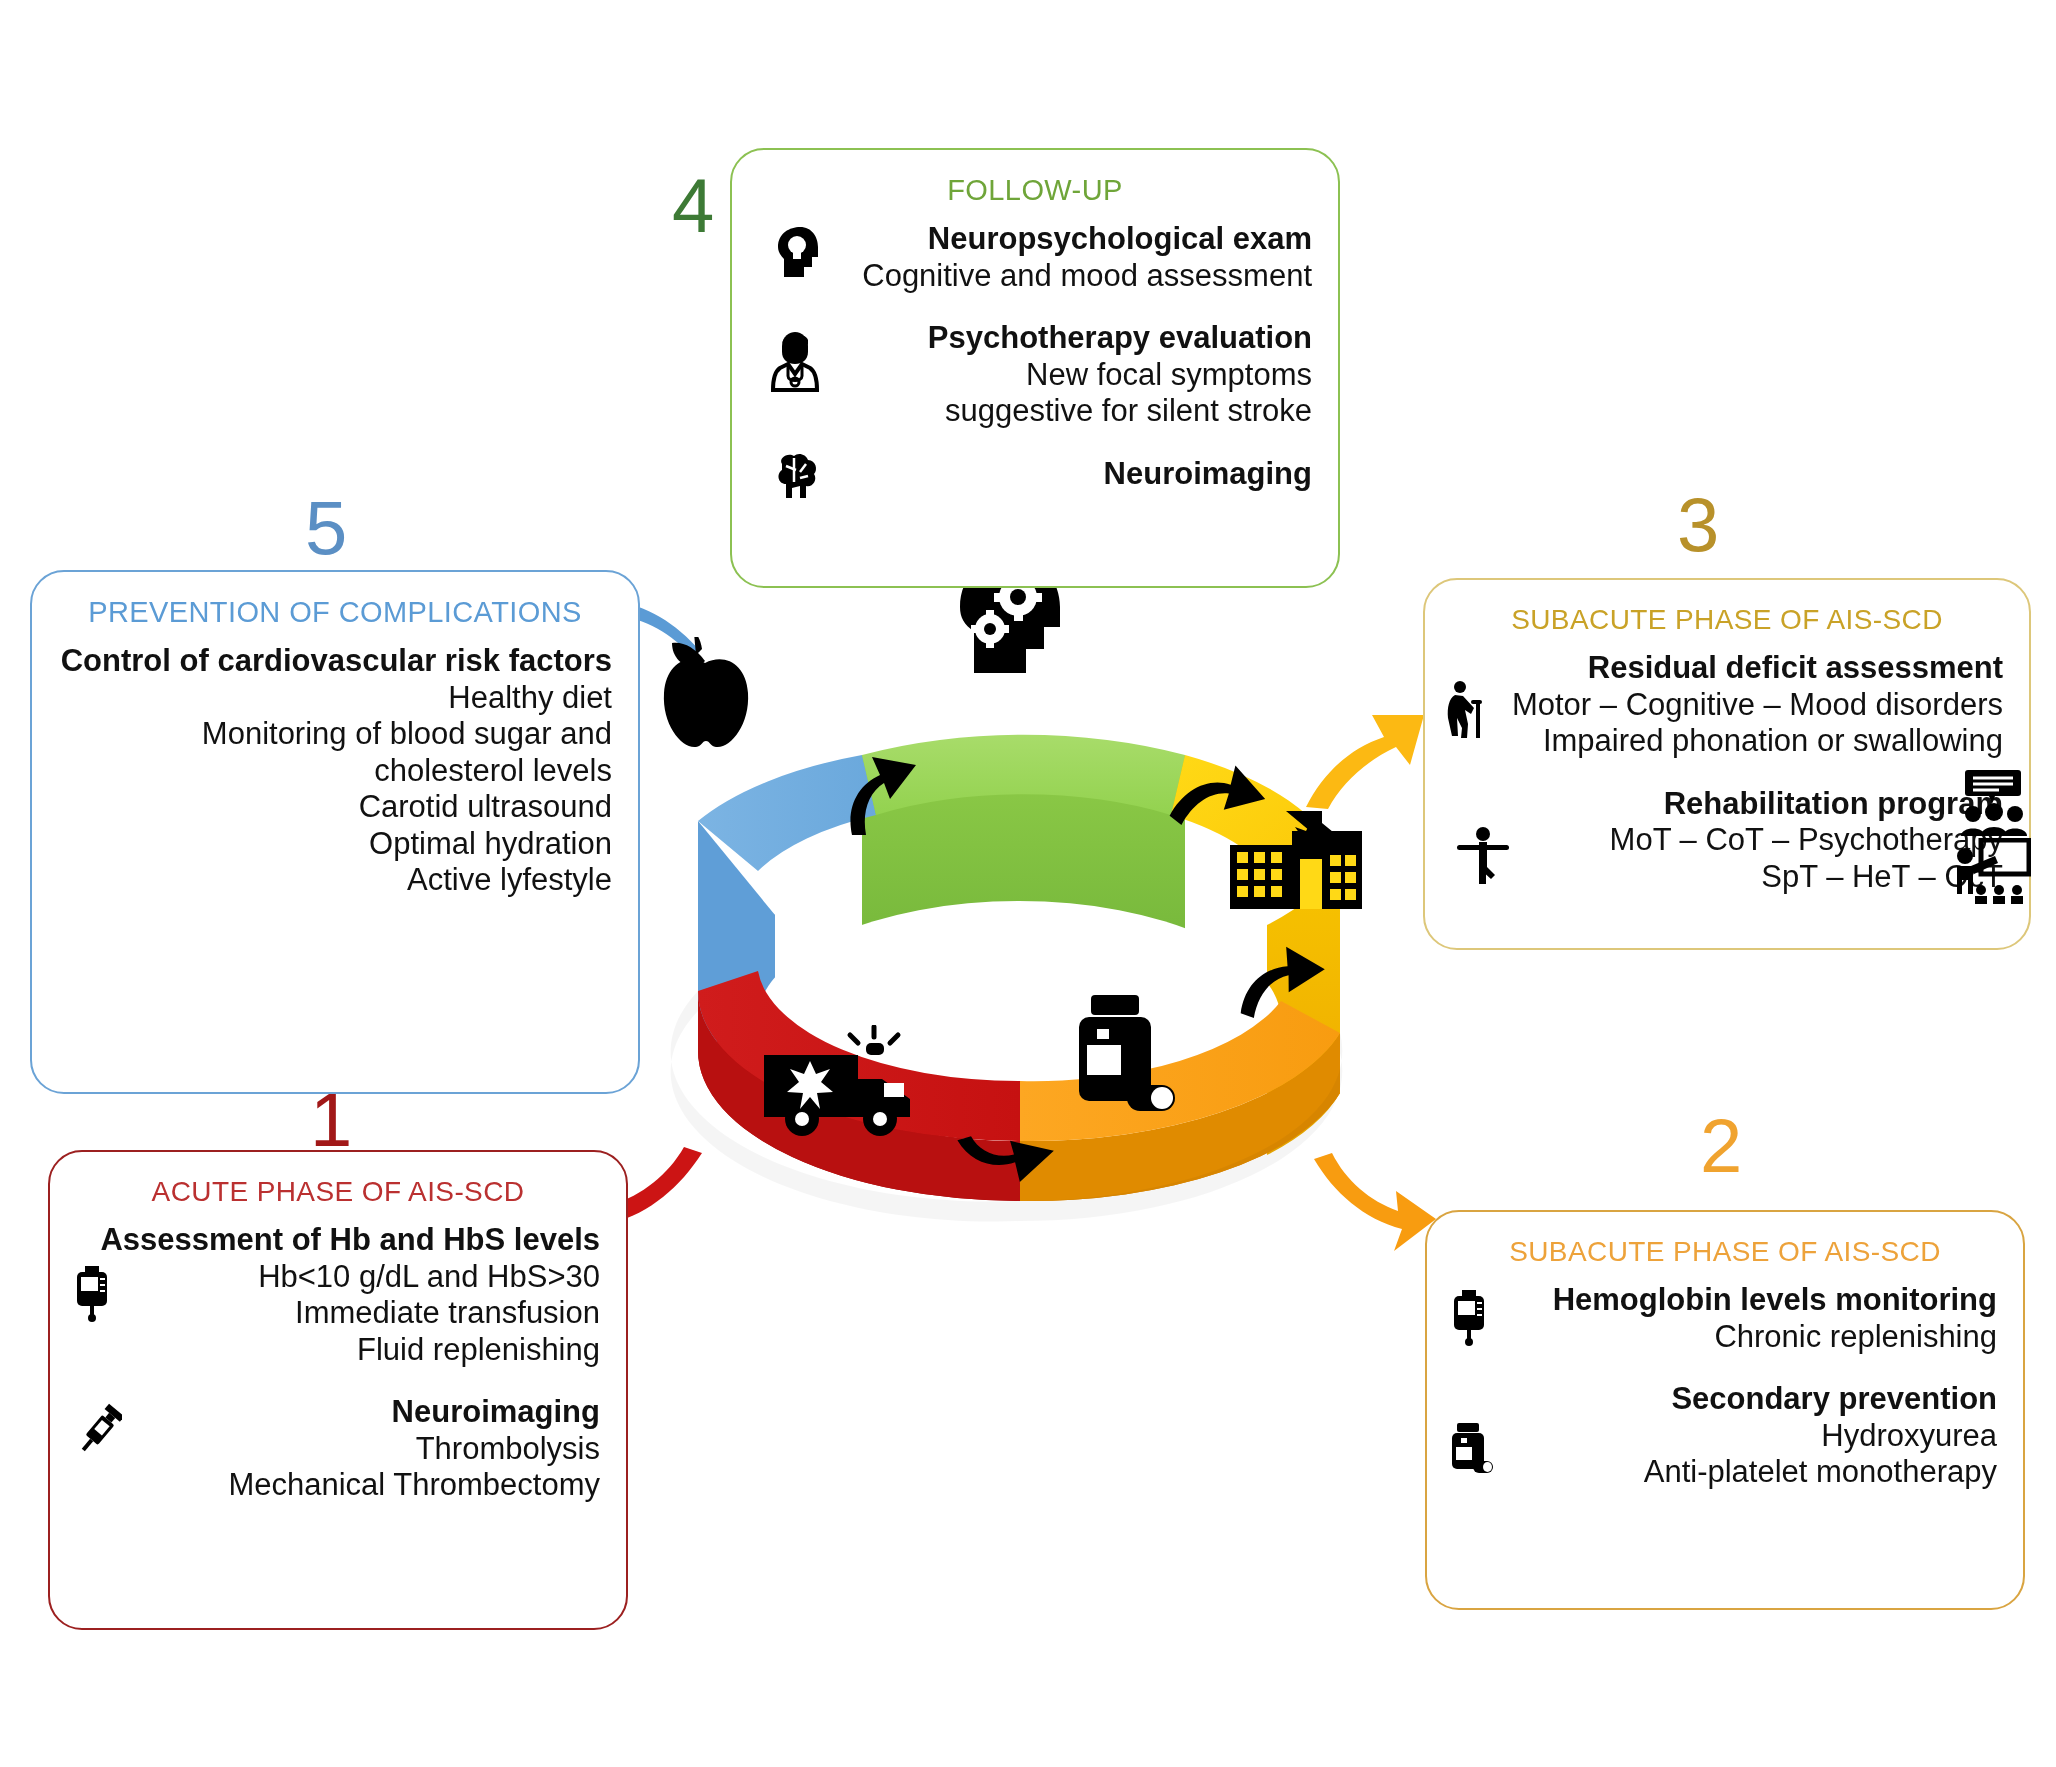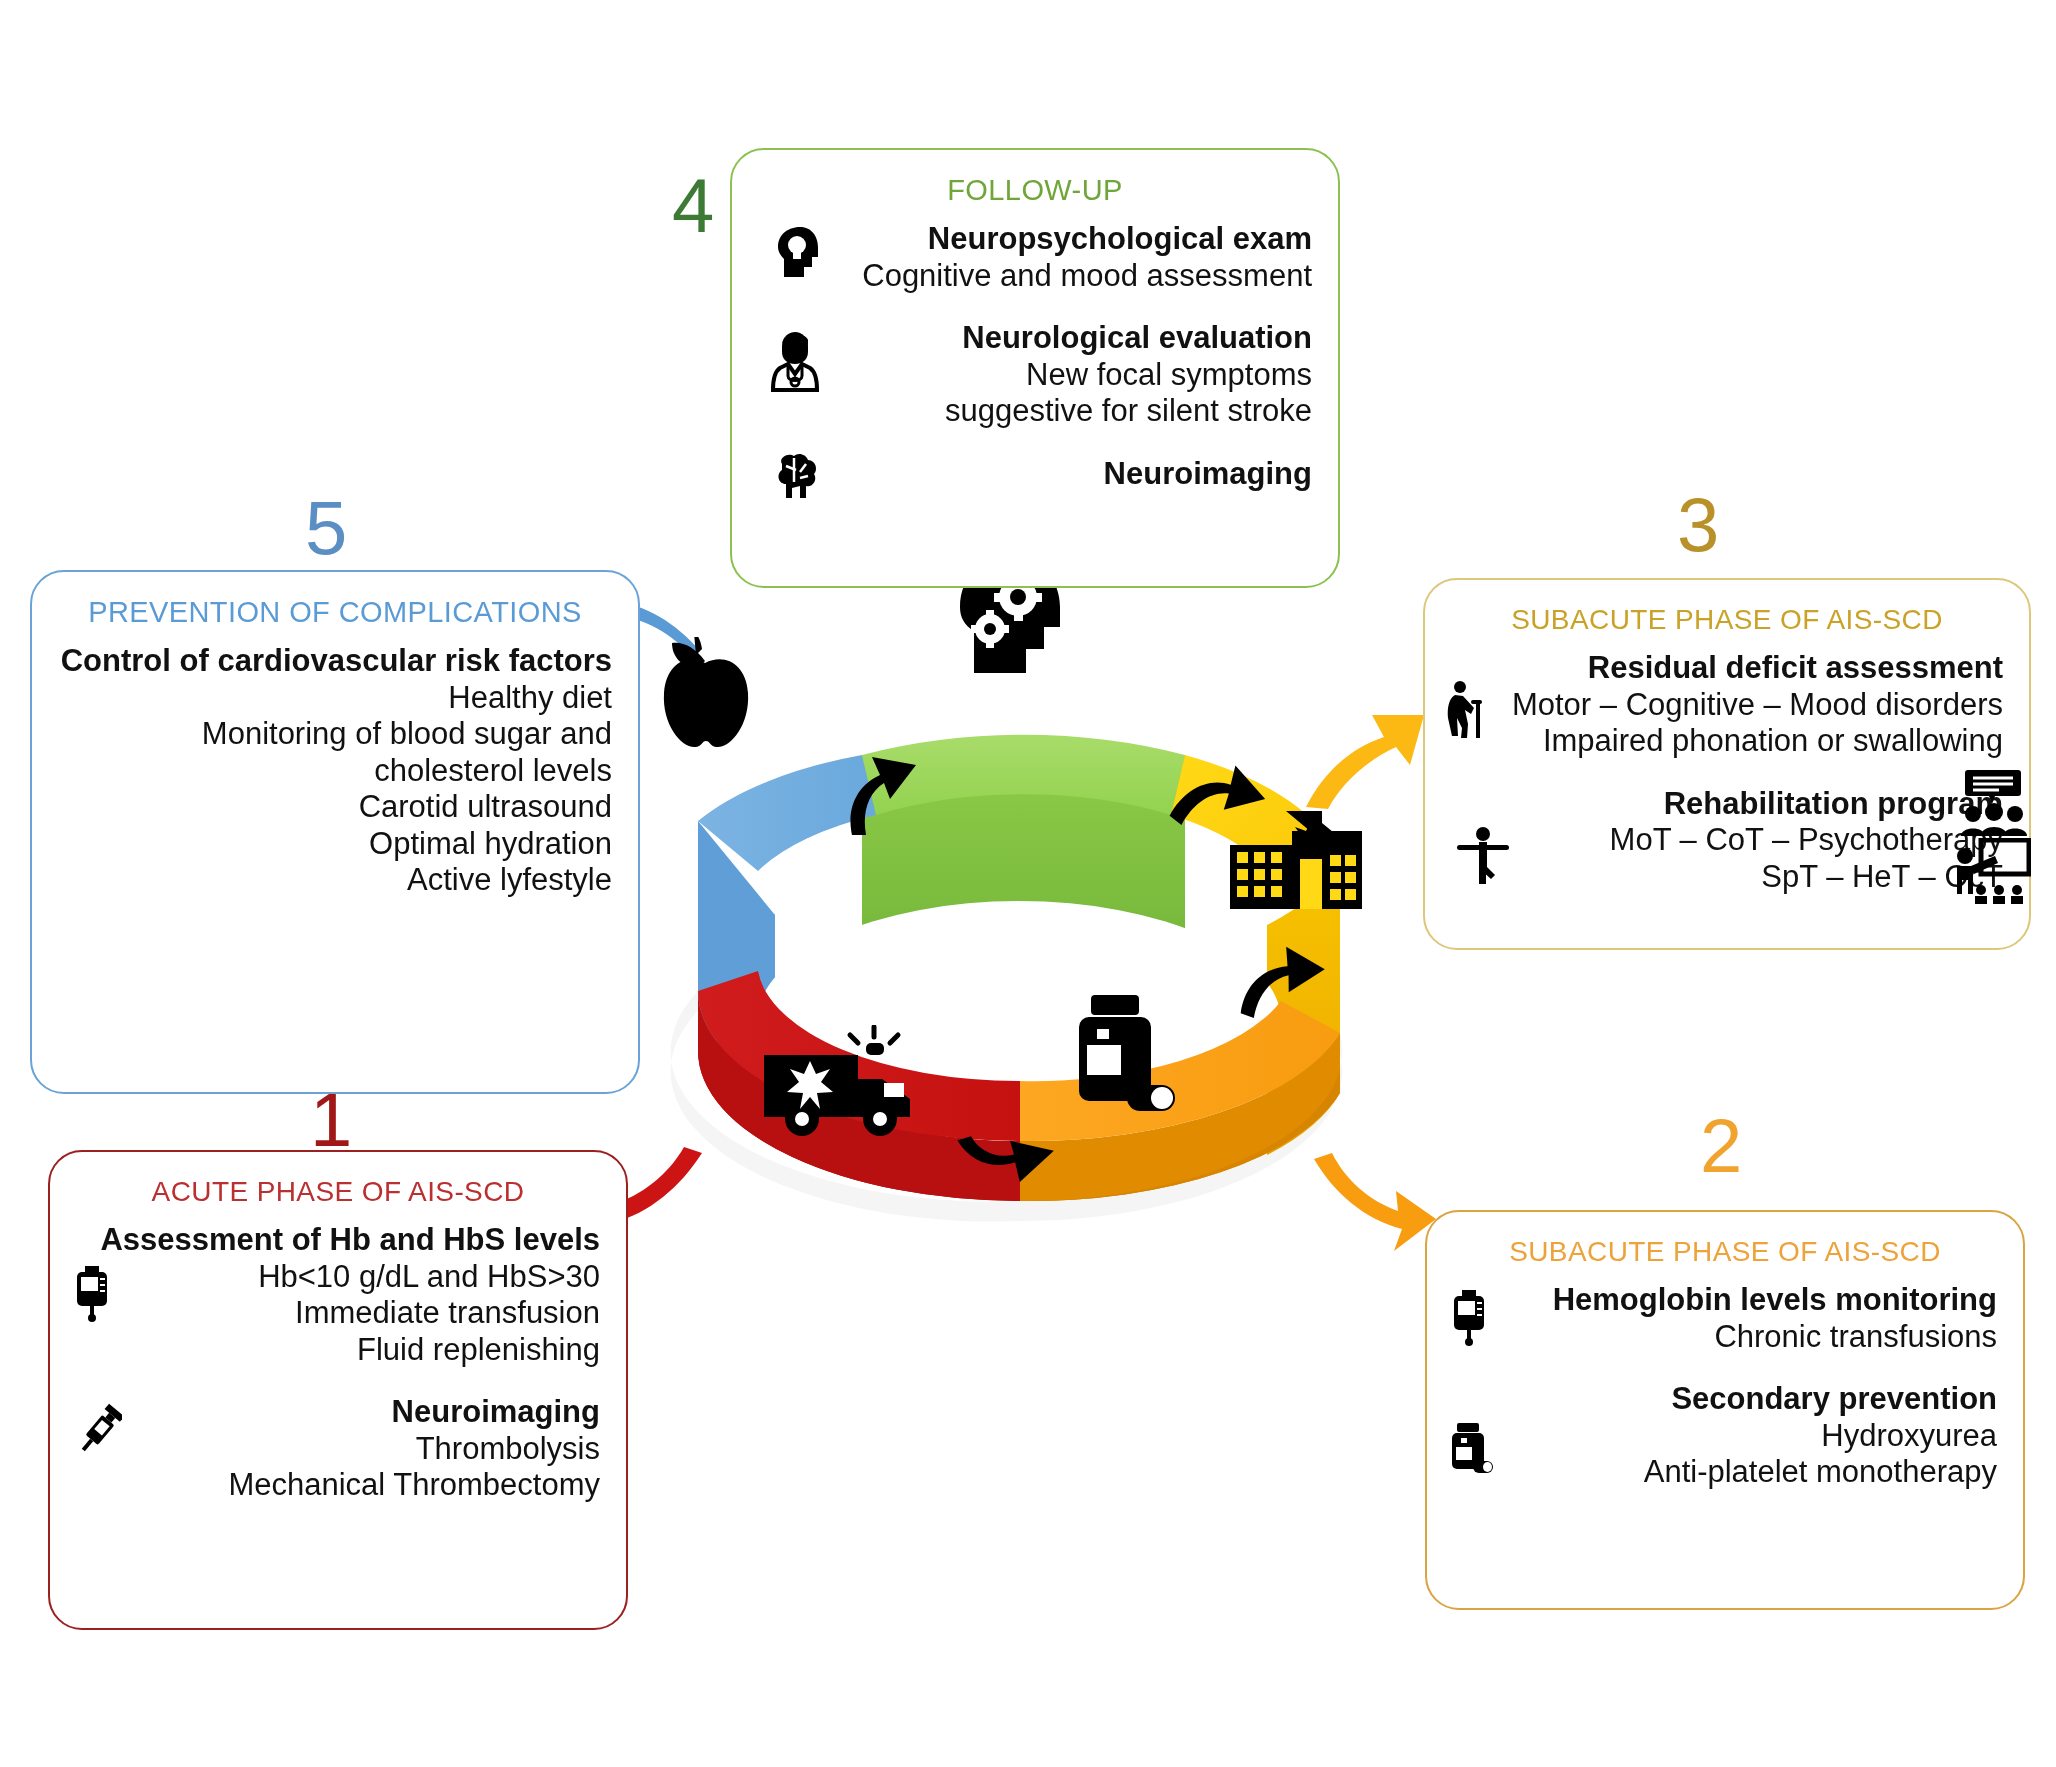--- a/index.html
+++ b/index.html
@@ -420,21 +420,21 @@
             <g stroke="#fff" stroke-width="2">
               <line x1="28" y1="13" x2="33" y2="13"></line>
                 <line x1="28" y1="19" x2="33" y2="19"></line>
               <line x1="28" y1="25" x2="33" y2="25"></line>
             </g>
             <rect x="18" y="40" width="4" height="10" fill="#000"></rect>
             <circle cx="20" cy="52" r="4" fill="#000"></circle>
           </svg>
         </div>
         <div class="hd">Hemoglobin levels monitoring</div>
-        <div>Chronic transfusions</div>
+        <div>Chronic replenishing</div>
       </div>
       <div class="blk">
         <div class="ico" style="top:40px;">
           <svg width="44" height="56" viewBox="0 0 44 56">
             <rect x="8" y="2" width="22" height="9" rx="2" fill="#000"></rect>
             <rect x="3" y="12" width="32" height="36" rx="5" fill="#000"></rect>
             <rect x="7" y="26" width="16" height="13" fill="#fff"></rect>
             <rect x="12" y="17" width="6" height="5" fill="#fff"></rect>
             <rect x="24" y="40" width="20" height="12" rx="6" fill="#000"></rect>
             <rect x="34" y="41" width="9" height="10" rx="5" fill="#fff"></rect>
@@ -536,21 +536,21 @@
           <svg width="50" height="62" viewBox="0 0 50 62">
             <path d="M12,16 C12,6 20,2 25,2 C32,2 38,8 38,16 L38,22 C38,30 32,34 25,34
                      C18,34 12,30 12,22 Z" fill="#000"></path>
             <path d="M12,14 C14,6 36,6 38,16 L38,10 C36,2 14,2 12,14 Z" fill="#000"></path>
             <path d="M10,38 C4,42 3,52 3,60 L47,60 C47,52 46,42 40,38 L32,34
                      L25,44 L18,34 Z" fill="none" stroke="#000" stroke-width="4"></path>
             <path d="M18,36 L18,46 C18,52 32,52 32,46 L32,36" fill="none" stroke="#000" stroke-width="3"></path>
             <circle cx="25" cy="52" r="4" fill="none" stroke="#000" stroke-width="3"></circle>
           </svg>
         </div>
-        <div class="hd">Neurological evaluation</div>
+        <div class="hd">Psychotherapy evaluation</div>
         <div>New focal symptoms</div>
         <div>suggestive for silent stroke</div>
       </div>
       <div class="blk">
         <div class="ico" style="top:-4px; left:14px;">
           <svg width="50" height="48" viewBox="0 0 50 48">
             <path d="M10,12 C6,6 16,0 22,4 C26,0 34,2 36,8 C44,8 46,18 42,22
                      C46,28 40,36 34,34 L34,46 L28,46 L28,34 L20,36 L20,46 L14,46
                      L14,32 C6,32 4,22 10,18 Z" fill="#000"></path>
             <g stroke="#fff" stroke-width="2.5" fill="none">

